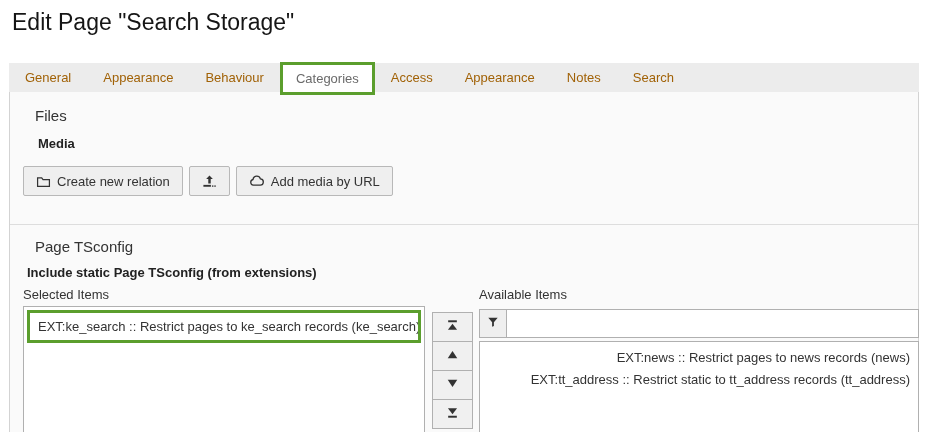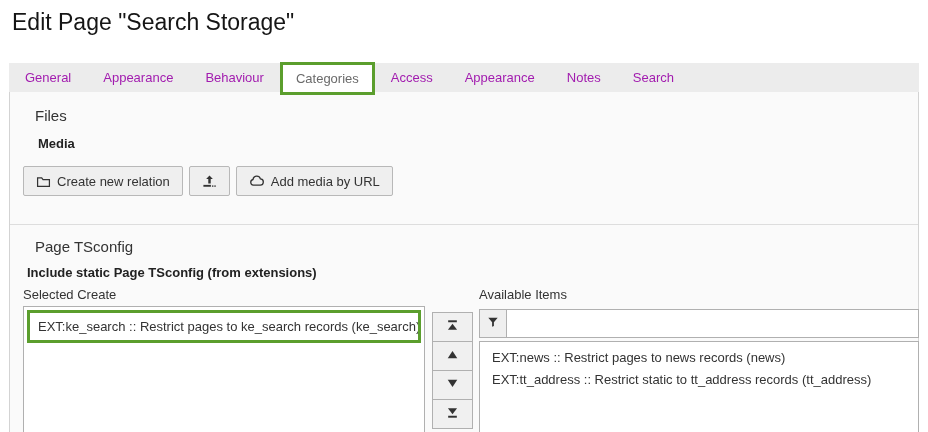--- a/index.html
+++ b/index.html
@@ -15,21 +15,21 @@
   }
 
   
   .tabbar {
     position: absolute; left: 9px; top: 63px; width: 910px; height: 30px;
     box-sizing: border-box; background: #ececec;
     border-bottom: 1px solid #c8c8c8;
     display: flex; align-items: stretch;
   }
   .tab {
-    padding: 0 16px; font-size: 13px; line-height: 29px; color: #a21caf;
+    padding: 0 16px; font-size: 13px; line-height: 29px; color: #a16207;
     cursor: pointer; white-space: nowrap;
   }
   .tab.active {
     background: #fff; color: #6a6a6a;
     border: 3px solid #5b9e2d;
     margin-top: -1px; margin-bottom: -3px;
     line-height: 27px; padding: 0 13px;
     position: relative; z-index: 2;
   }
 
@@ -63,21 +63,21 @@
   .sel-col-label { left: 13px; top: 195px; }
   .avail-col-label { left: 469px; top: 195px; }
 
   .listbox {
     position: absolute; box-sizing: border-box; background: #fff;
     border: 1px solid #b0b0b0;
   }
   .selected-box { left: 13px; top: 214px; width: 402px; height: 140px; }
   .avail-box { left: 469px; top: 249px; width: 440px; height: 100px; padding-top: 5px; }
 
-  .option { font-size: 13px; color: #333; cursor: pointer; }
+  .option { font-size: 13px; color: #333; cursor: pointer; text-align: right; }
   .option.highlighted {
     margin: 3px; border: 3px solid #5b9e2d; background: #fff;
     padding: 6px 8px; white-space: nowrap; overflow: hidden;
   }
   .option.plain { padding: 1px 8px 1px 12px; line-height: 20px; white-space: nowrap; }
 
   .move-col { position: absolute; left: 422px; top: 220px; display: flex; flex-direction: column; }
   .move-btn {
     width: 41px; height: 30px; box-sizing: border-box;
     background: #f0f0f0; border: 1px solid #b0b0b0;
@@ -148,21 +148,21 @@
         </span>
         <span>Add media by URL</span>
       </button>
     </div>
 
     <div class="divider"></div>
 
     <div class="sec-heading ts-heading">Page TSconfig</div>
     <div class="field-label ts-label">Include static Page TSconfig (from extensions)</div>
 
-    <div class="col-label sel-col-label">Selected Create</div>
+    <div class="col-label sel-col-label">Selected Items</div>
     <div class="col-label avail-col-label">Available Items</div>
 
     <div class="listbox selected-box">
       <div class="option highlighted">EXT:ke_search :: Restrict pages to ke_search records (ke_search)</div>
     </div>
 
     <div class="move-col">
       <button class="move-btn">
         <span><svg width="13" height="13" viewBox="0 0 12 12">
               <rect x="2" y="1.2" width="8" height="1.8" fill="#333"></rect>

